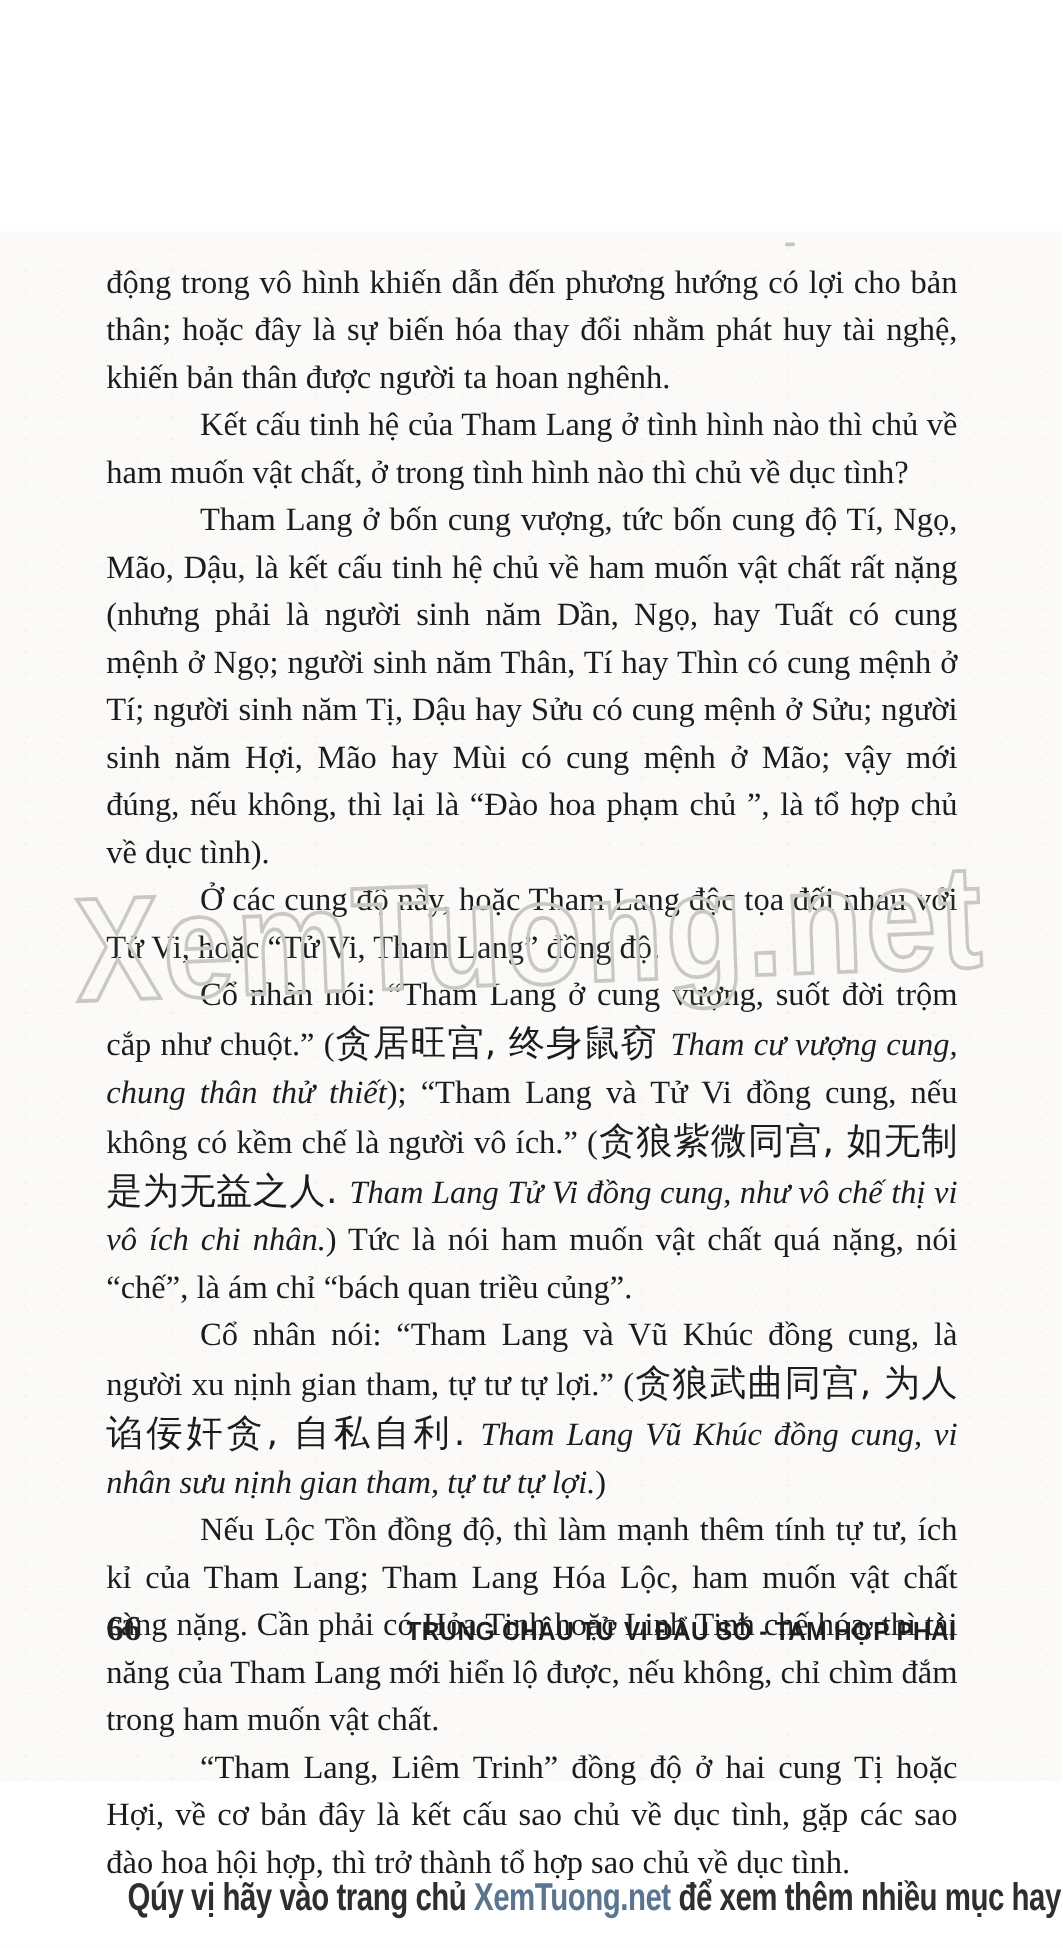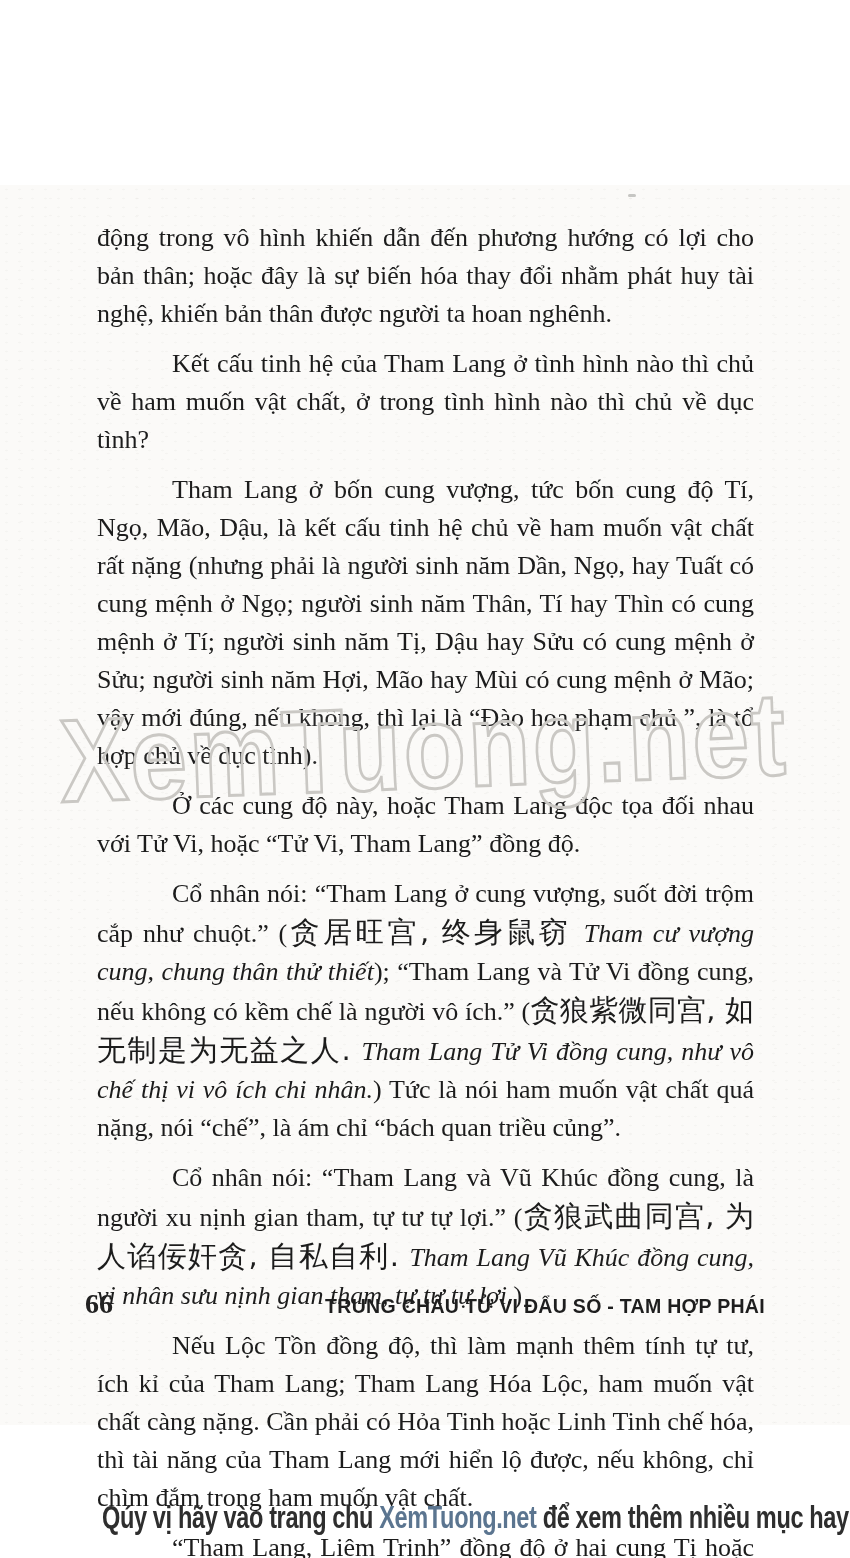--- a/index.html
+++ b/index.html
@@ -33,21 +33,21 @@
   }
   .text-block {
     position: absolute;
     left: 85px; top: 22px;
     width: 681px;
     font-size: 26px;
     line-height: 38px;
     color: var(--body-text, #1c1c1c);
     text-align: justify;
   }
-  .para { margin: 12px; }
+  .para { margin: 0; }
   .para.indent { text-indent: 75px; }
   .run-it { font-style: italic; }
   .run-cjk {
     font-family: "DejaVu Sans", sans-serif;
     font-size: 29px;
   }
   .footer-row {
     position: absolute;
     left: 85px; right: 85px;
     top: 1103px;

